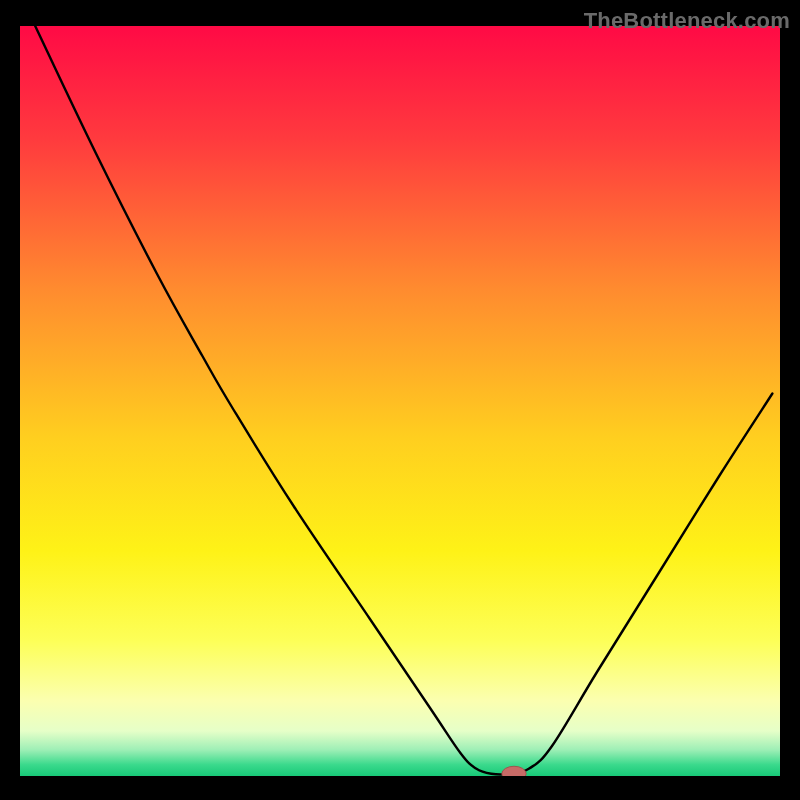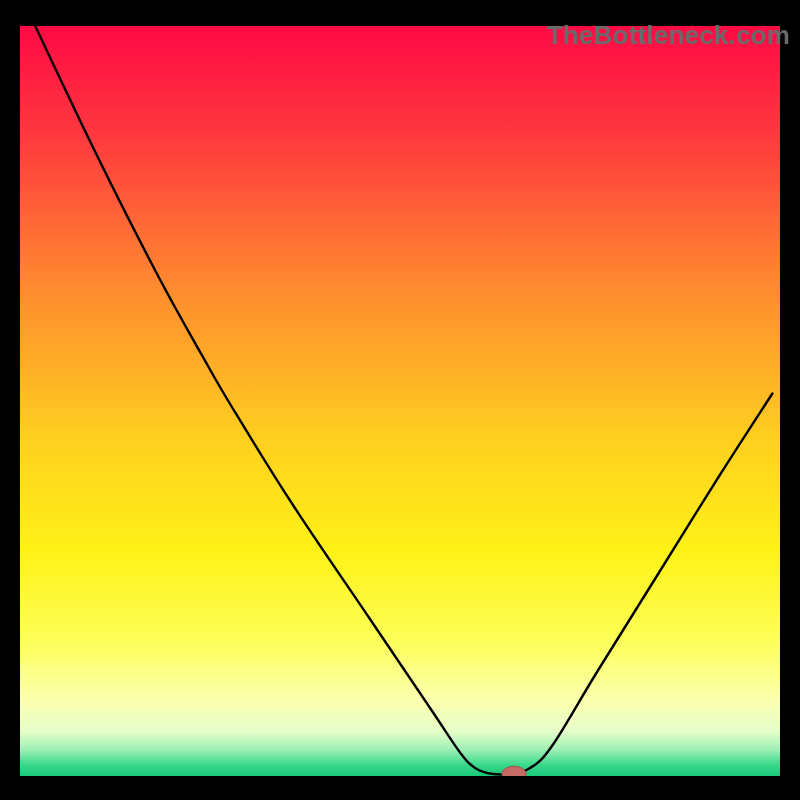--- a/index.html
+++ b/index.html
@@ -12,24 +12,24 @@
     font-family: Arial, Helvetica, sans-serif;
   }
   .frame {
     position: relative;
     width: 800px;
     height: 800px;
     background: #000;
   }
   .watermark {
     position: absolute;
-    top: 20px;
+    top: 8px;
     right: 10px;
     color: #6a6a6a;
-    font-size: 26px;
+    font-size: 22px;
     font-weight: 600;
     letter-spacing: 0.2px;
     z-index: 5;
     margin-left: 48px;
   }
   .plot {
     position: absolute;
     left: 20px;
     top: 26px;
     width: 760px;

